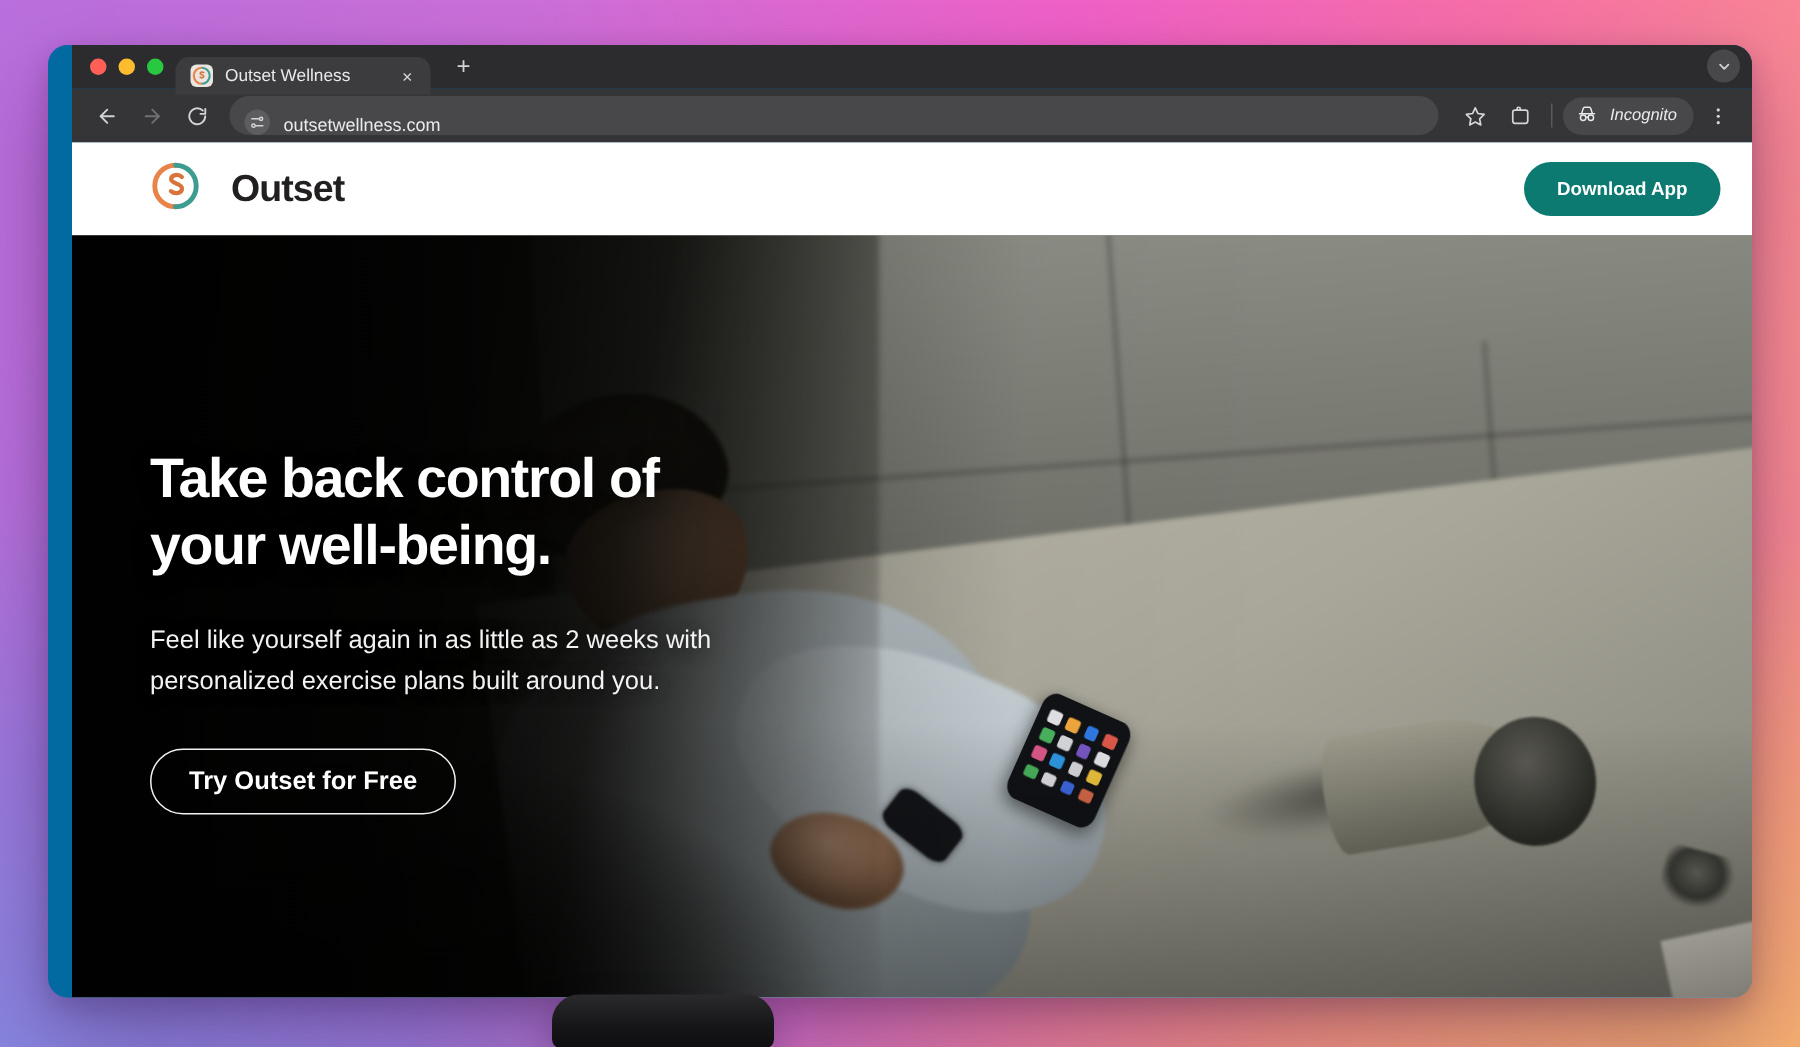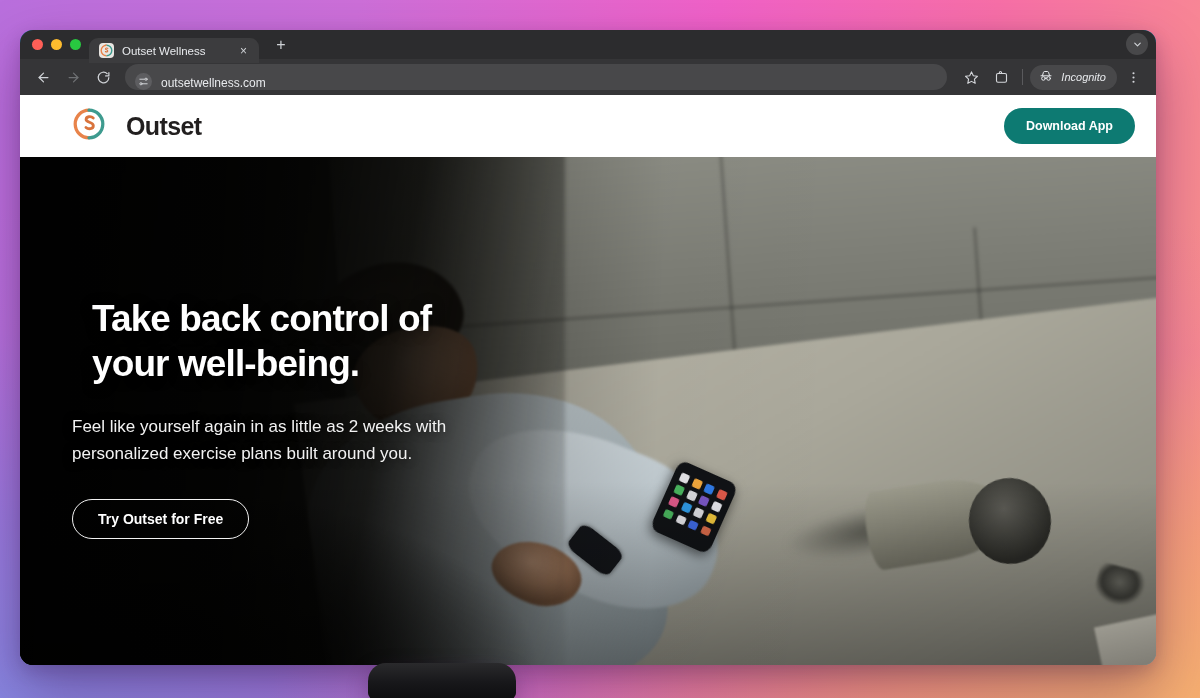--- a/index.html
+++ b/index.html
@@ -18,28 +18,29 @@
     inset: 0;
     background:
       radial-gradient(125% 110% at 100% 100%, rgba(246,175,112,0.98) 0%, rgba(246,160,120,0.75) 22%, rgba(243,120,160,0.30) 45%, rgba(243,120,160,0) 62%),
       radial-gradient(120% 110% at 0% 100%, rgba(134,134,224,0.98) 0%, rgba(140,126,222,0.72) 24%, rgba(160,120,220,0.22) 48%, rgba(160,120,220,0) 64%),
       linear-gradient(105deg, #b96fdd 0%, #cd6fd9 26%, #f161c8 52%, #f86fa8 72%, #f89a84 100%);
   }
 
   
   #browser-window {
     position: absolute;
-    left: 20px;
+    left: 32px;
     top: 30px;
     width: 1136px;
     height: 635px;
     border-radius: 13px;
     overflow: hidden;
-    background: #0ea5e9;
+    background: #0369a1;
     box-shadow: 0 26px 60px rgba(40,10,60,0.34), 0 6px 18px rgba(40,10,60,0.20);
+    padding-left: 16px;
   }
 
   
   #tab-strip {
     height: 29px;
     background: #2c2c2e;
     display: flex;
     align-items: flex-end;
     padding-left: 8px;
     position: relative;
@@ -400,35 +401,34 @@
     z-index: 3;
   }
   #hero-title {
     color: #ffffff;
     font-size: 37px;
     font-weight: bold;
     line-height: 1.21;
     letter-spacing: -0.9px;
     white-space: pre-line;
     text-shadow: 0 2px 14px rgba(0,0,0,0.42);
-    margin-left: 20px;
   }
   #hero-subtitle {
     color: #f2f2f2;
     font-size: 17px;
     line-height: 1.62;
     margin-top: 26px;
     white-space: pre-line;
     text-shadow: 0 1px 10px rgba(0,0,0,0.5);
   }
   #hero-cta-button {
     margin-top: 31px;
     display: inline-block;
     color: #ffffff;
-    font-size: 14px;
+    font-size: 17px;
     font-weight: bold;
     padding: 11px 25px;
     border: 1.6px solid rgba(255,255,255,0.95);
     border-radius: 22px;
     background: transparent;
     font-family: "Liberation Sans", sans-serif;
   }
 
   
   #phone-peek {

